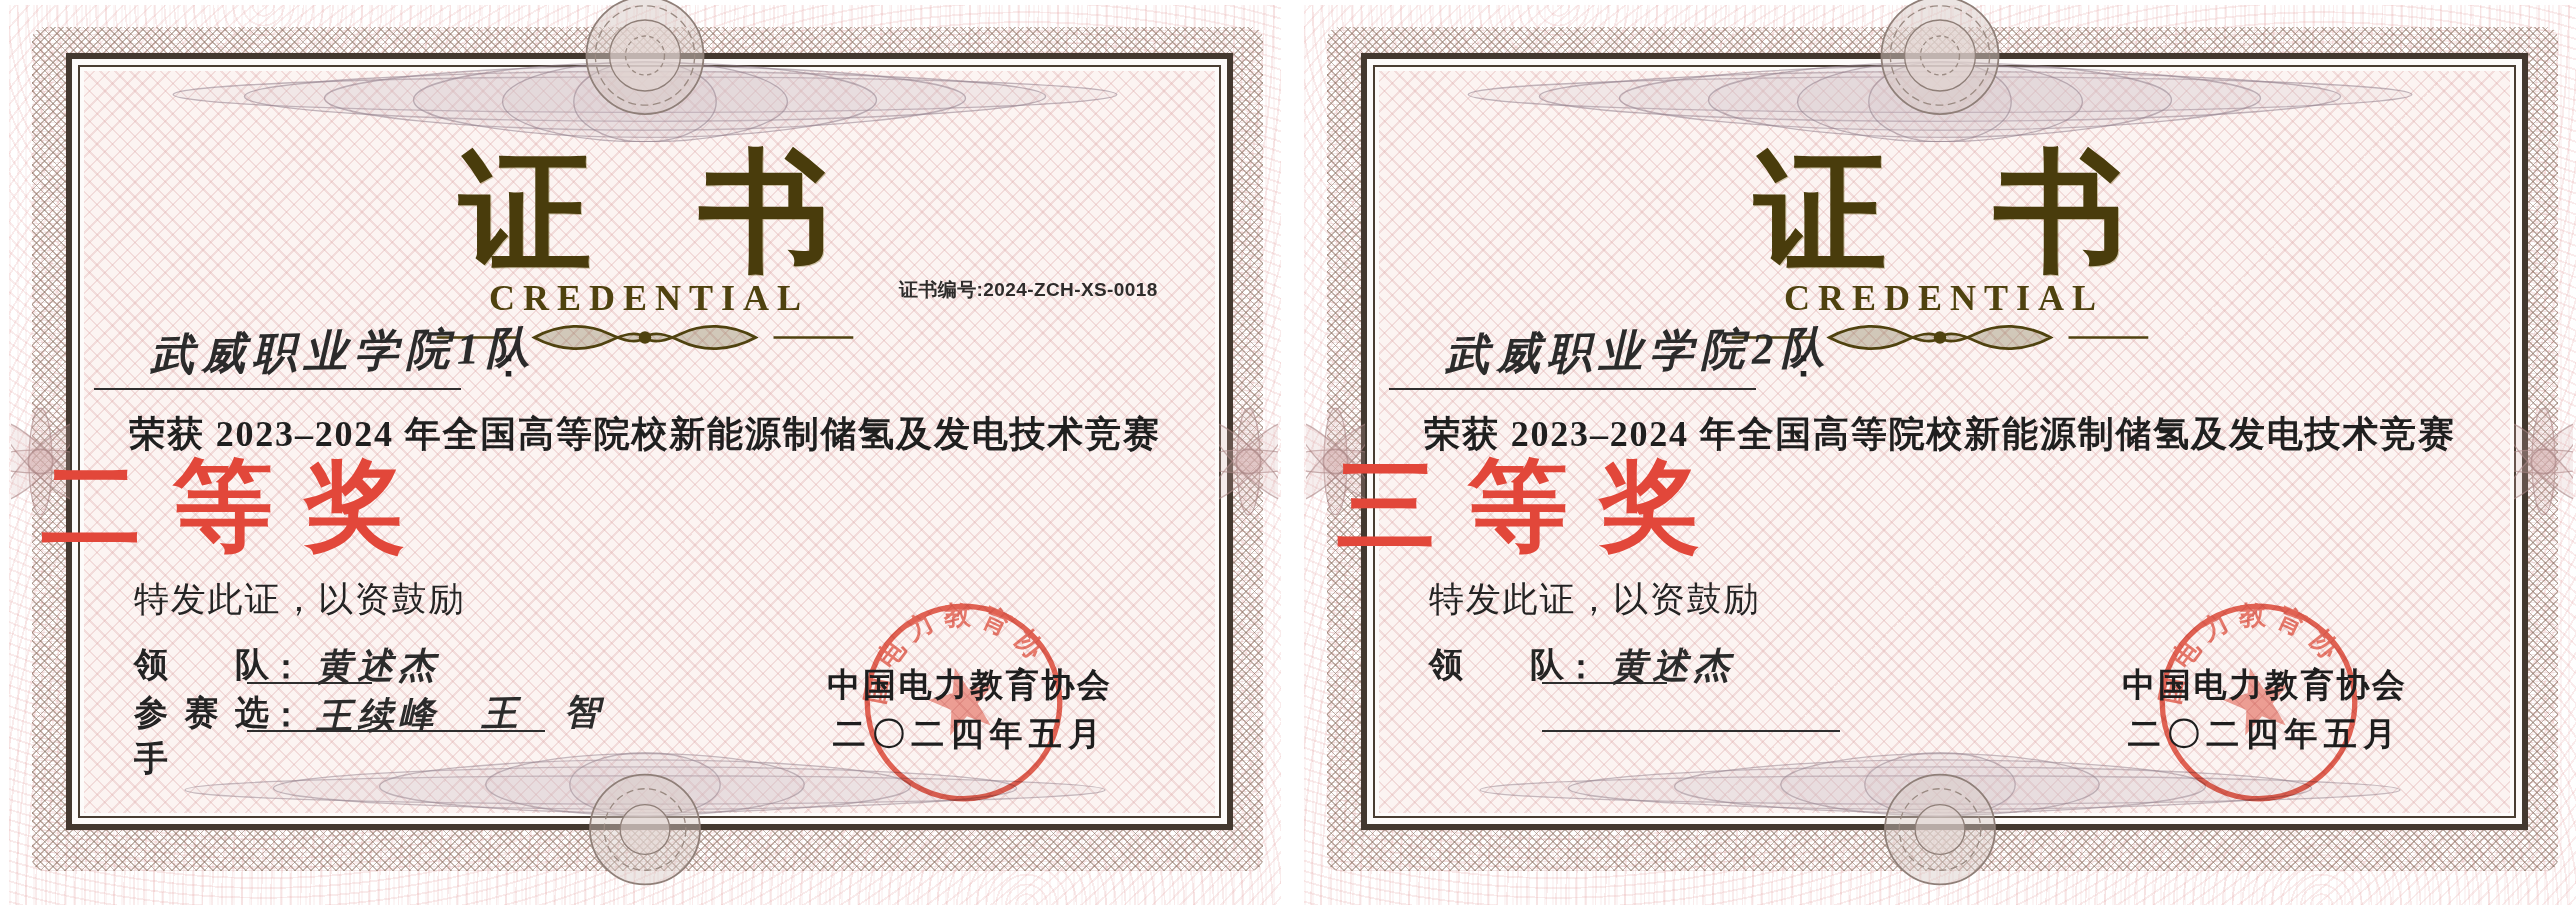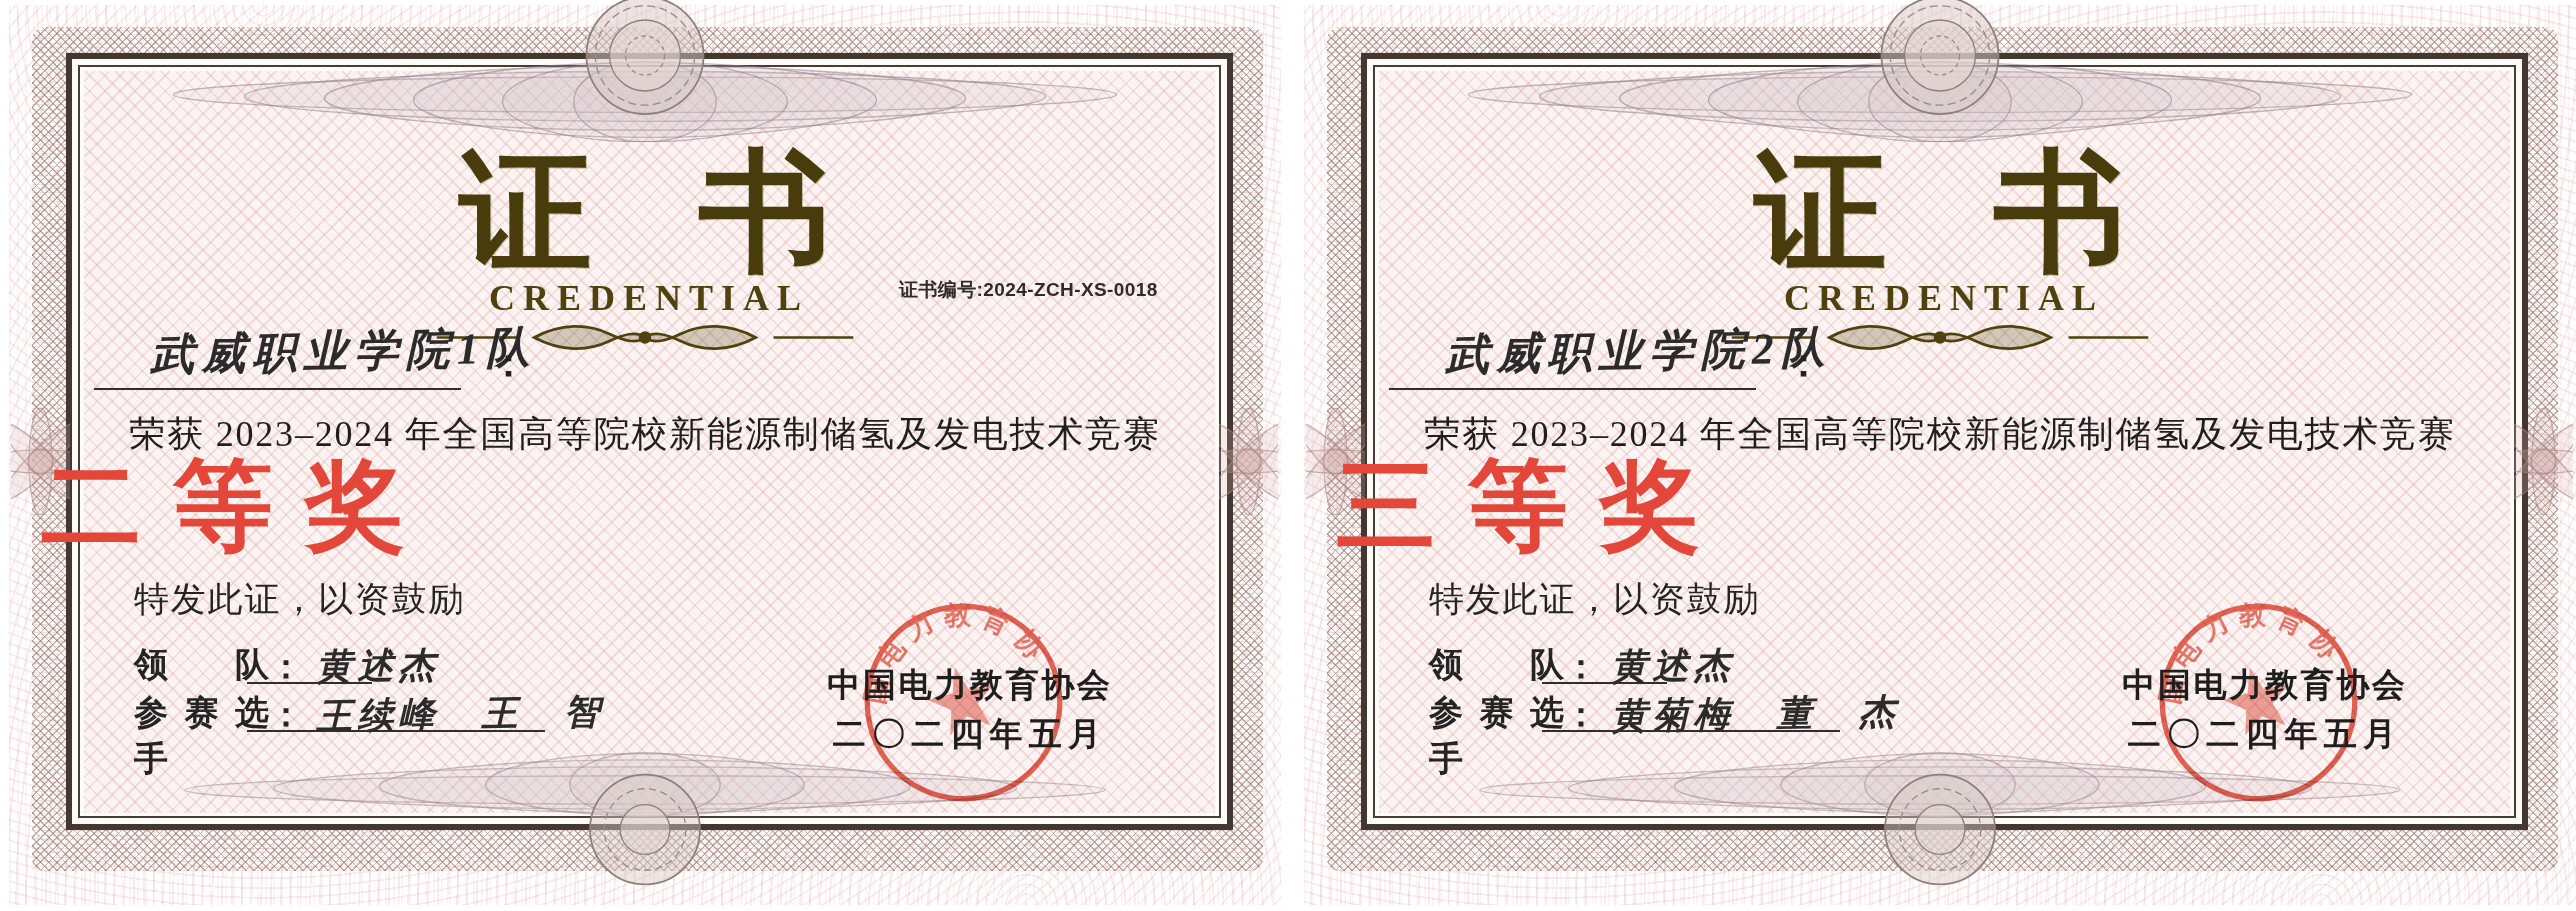--- a/index.html
+++ b/index.html
@@ -73,21 +73,21 @@
   }
   .team-name{
     left:141px;top:317px;
     font-size:44px;font-weight:700;font-style:italic;
     transform:rotate(-1.2deg);color:#2b2b2b;letter-spacing:7.1px;
   }
   .team-line{position:absolute;z-index:3;left:85px;top:383px;width:367px;border-bottom:2.7px solid #2e2e2e;}
   .team-colon{left:480px;top:331px;font-size:39px;font-weight:900;color:#222;}
   .body-line{
     left:0;right:0;top:405px;text-align:center;
-    font-size:36px;font-weight:400;letter-spacing:1.8px;color:#1f1f1f;
+    font-size:36px;font-weight:700;letter-spacing:1.8px;color:#1f1f1f;
   }
   .award{
     left:0;right:0;top:452px;text-align:left;
     font-size:100px;font-weight:900;line-height:1;
     letter-spacing:32px;padding-left:32px;
   }
   .motto{left:125px;top:571px;font-size:35px;font-weight:400;color:#242424;letter-spacing:1.8px;}
   .row-label{
     display:inline-block;width:135px;text-align:justify;text-align-last:justify;
     font-size:34px;font-weight:700;color:#242424;vertical-align:top;
@@ -285,23 +285,20 @@
     <div class="txt team-colon">：</div>
 
     <div class="txt body-line">荣获 2023–2024 年全国高等院校新能源制储氢及发电技术竞赛</div>
     <div class="txt award" style="color:#e2473a;">三等奖</div>
     <div class="txt motto">特发此证，以资鼓励</div>
 
     <div class="row row-leader">
       <span class="row-label">领队</span><span class="row-colon">：</span><span class="hand-name">黄述杰</span>
     </div>
     <div class="u-leader"></div>
-    <div class="row row-players">
-      <span class="row-label">参赛选手</span><span class="row-colon">：</span><span class="hand-name">黄菊梅　董　杰</span>
-    </div>
     <div class="u-players"></div>
 
     <svg class="stamp" width="205" height="205" viewBox="0 0 230 230">
       <defs>
           <path id="ring-b" d="M 27,115 A 88,88 0 0 1 203,115"></path>
         </defs>
       <circle cx="115" cy="115" r="108" fill="none" stroke="#e0513f" stroke-width="6"></circle>
       <polygon points="115,75 124.4,102.1 153,102.6 130.2,119.9 138.5,147.4 115,131 91.5,147.4 99.8,119.9 77,102.6 105.6,102.1" fill="#e0513f" fill-opacity="0.6"></polygon>
       <text font-size="30" font-weight="bold" fill="#e0513f" fill-opacity="0.85" letter-spacing="10" font-family="Liberation Serif, serif">
         <textPath href="#ring-b" startOffset="50%" text-anchor="middle">中国电力教育协会</textPath>

